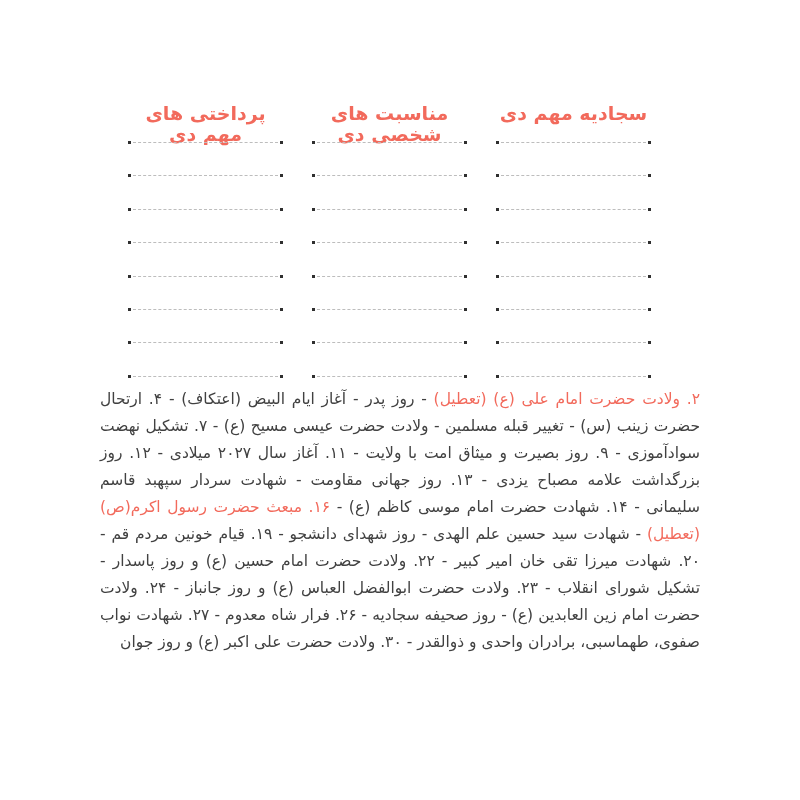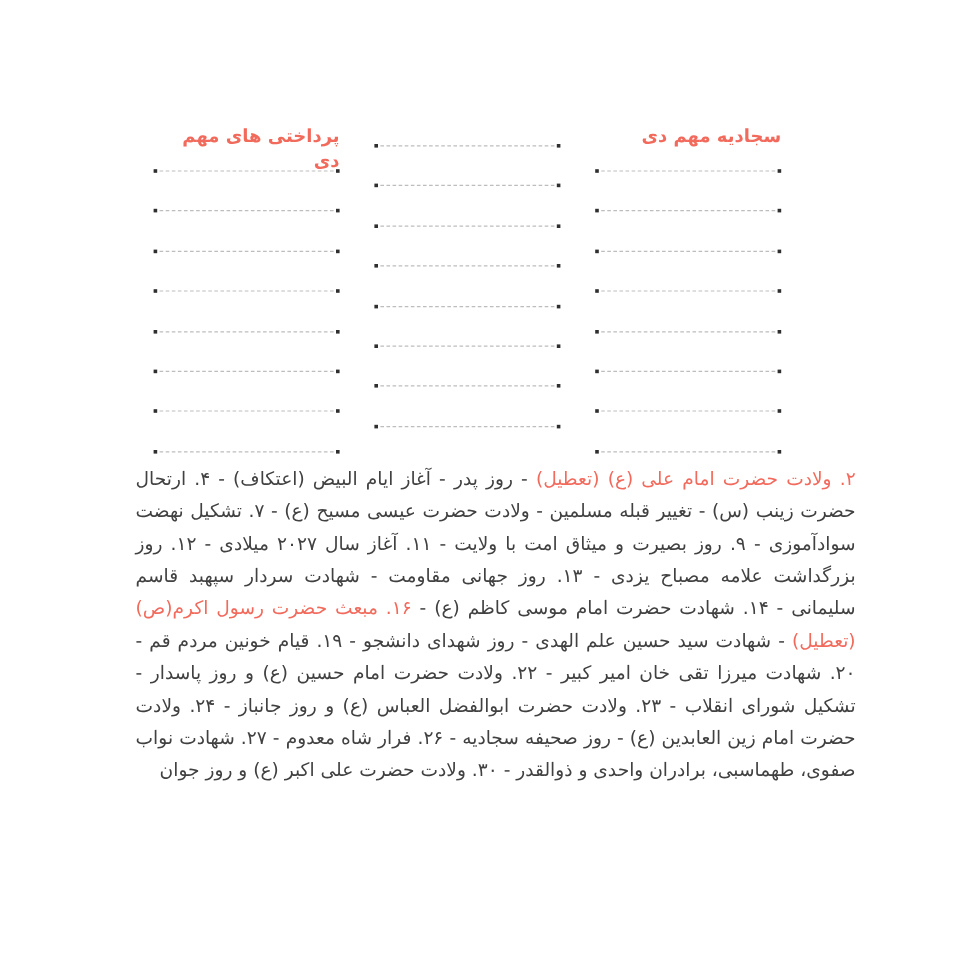--- a/index.html
+++ b/index.html
@@ -20,23 +20,23 @@
     width: 523px;
     direction: rtl;
     display: flex;
     gap: 29px;
   }
   .column { width: 155px; flex: 0 0 155px; }
   .column-title {
     margin: 0;
     height: 21px;
     line-height: 21px;
-    font-size: 15px;
+    font-size: 19px;
     font-weight: bold;
-    text-align: right;
+    text-align: center;
     color: var(--accent, #f26a5c);
   }
   .lines { margin-top: 2px; }
   .write-line { height: 33.4px; position: relative; }
   .write-line .rule {
     position: absolute;
     left: 5px; right: 5px;
     top: 16px;
     border-top: 1px dashed var(--rule, #bdbdbd);
   }
@@ -46,21 +46,21 @@
     top: 15px;
     background: var(--dot, #2f2f2f);
   }
   .write-line .dl { left: 0; }
   .write-line .dr { right: 0; }
 
   
   .notes {
     position: absolute;
     top: 386px;
-    left: 113px;
+    left: 100px;
     width: 600px;
     direction: rtl;
     text-align: justify;
     font-size: 15.5px;
     line-height: 27px;
     color: var(--text, #414141);
     margin: 0;
   }
   .notes .hl { color: var(--accent, #f26a5c); }
 </style>
@@ -107,20 +107,21 @@
           <i class="dot dr"></i>
         </div>
         <div class="write-line">
           <i class="dot dl"></i>
           <i class="rule"></i>
           <i class="dot dr"></i>
         </div>
       </div>
   </section>
   <section class="column">
+    <h2 class="column-title">مناسبت های شخصی دی</h2>
     <div class="lines">
         <div class="write-line">
           <i class="dot dl"></i>
           <i class="rule"></i>
           <i class="dot dr"></i>
         </div>
         <div class="write-line">
           <i class="dot dl"></i>
           <i class="rule"></i>
           <i class="dot dr"></i>

